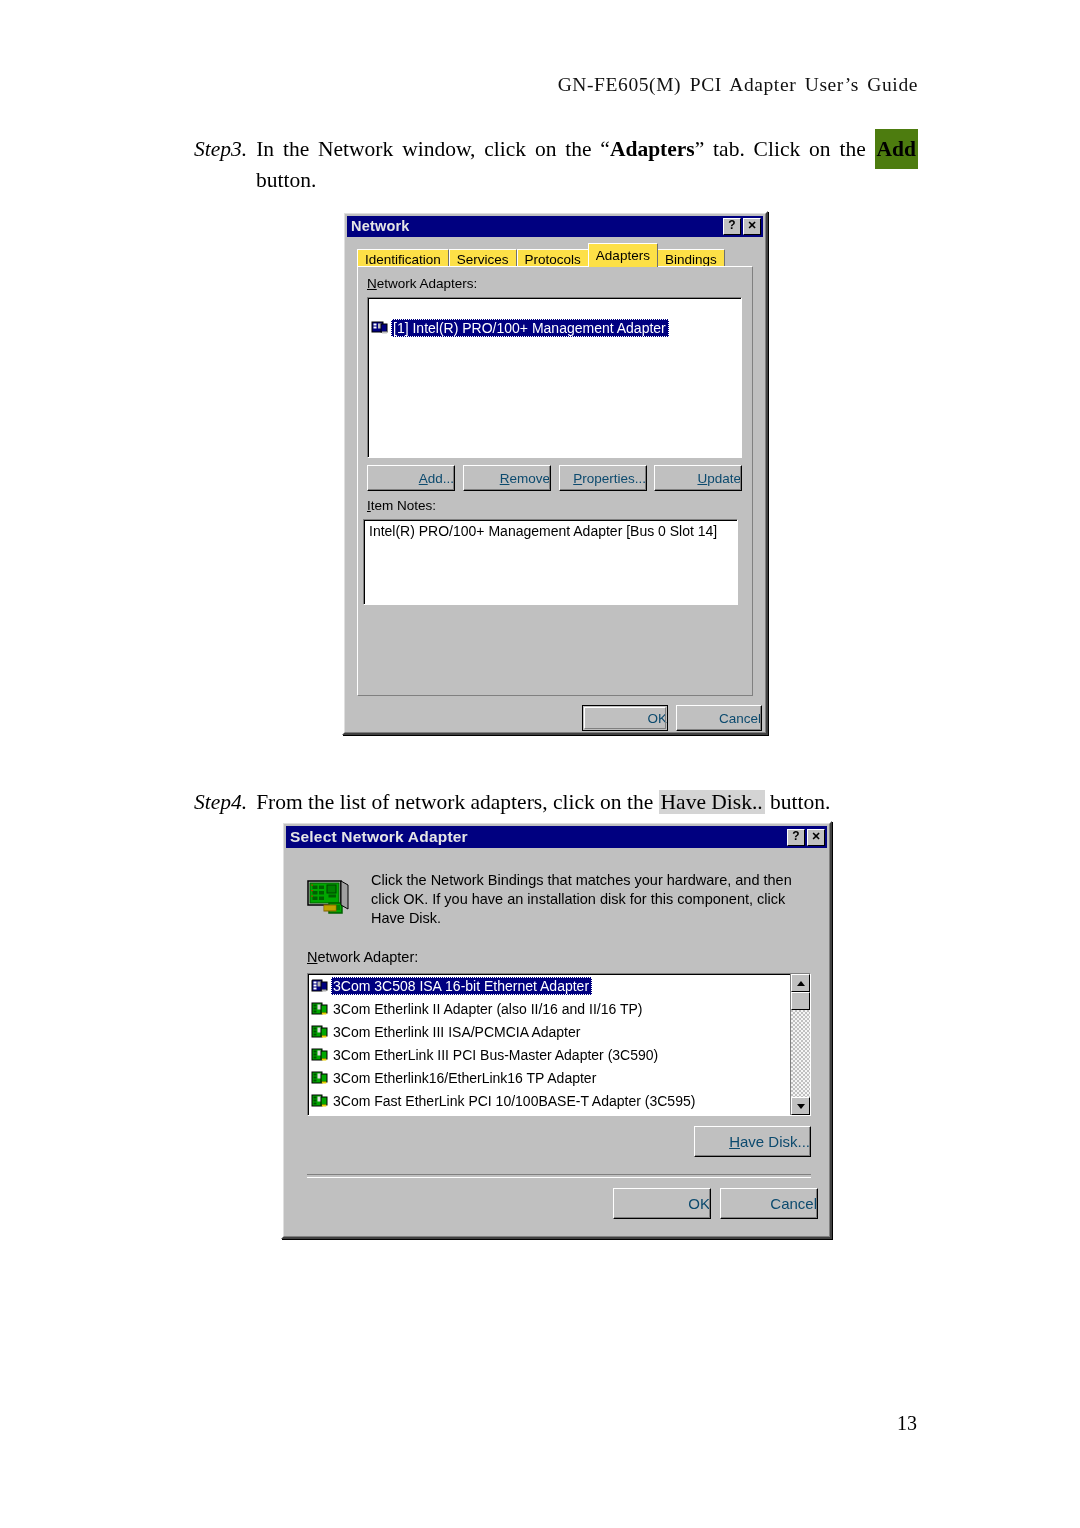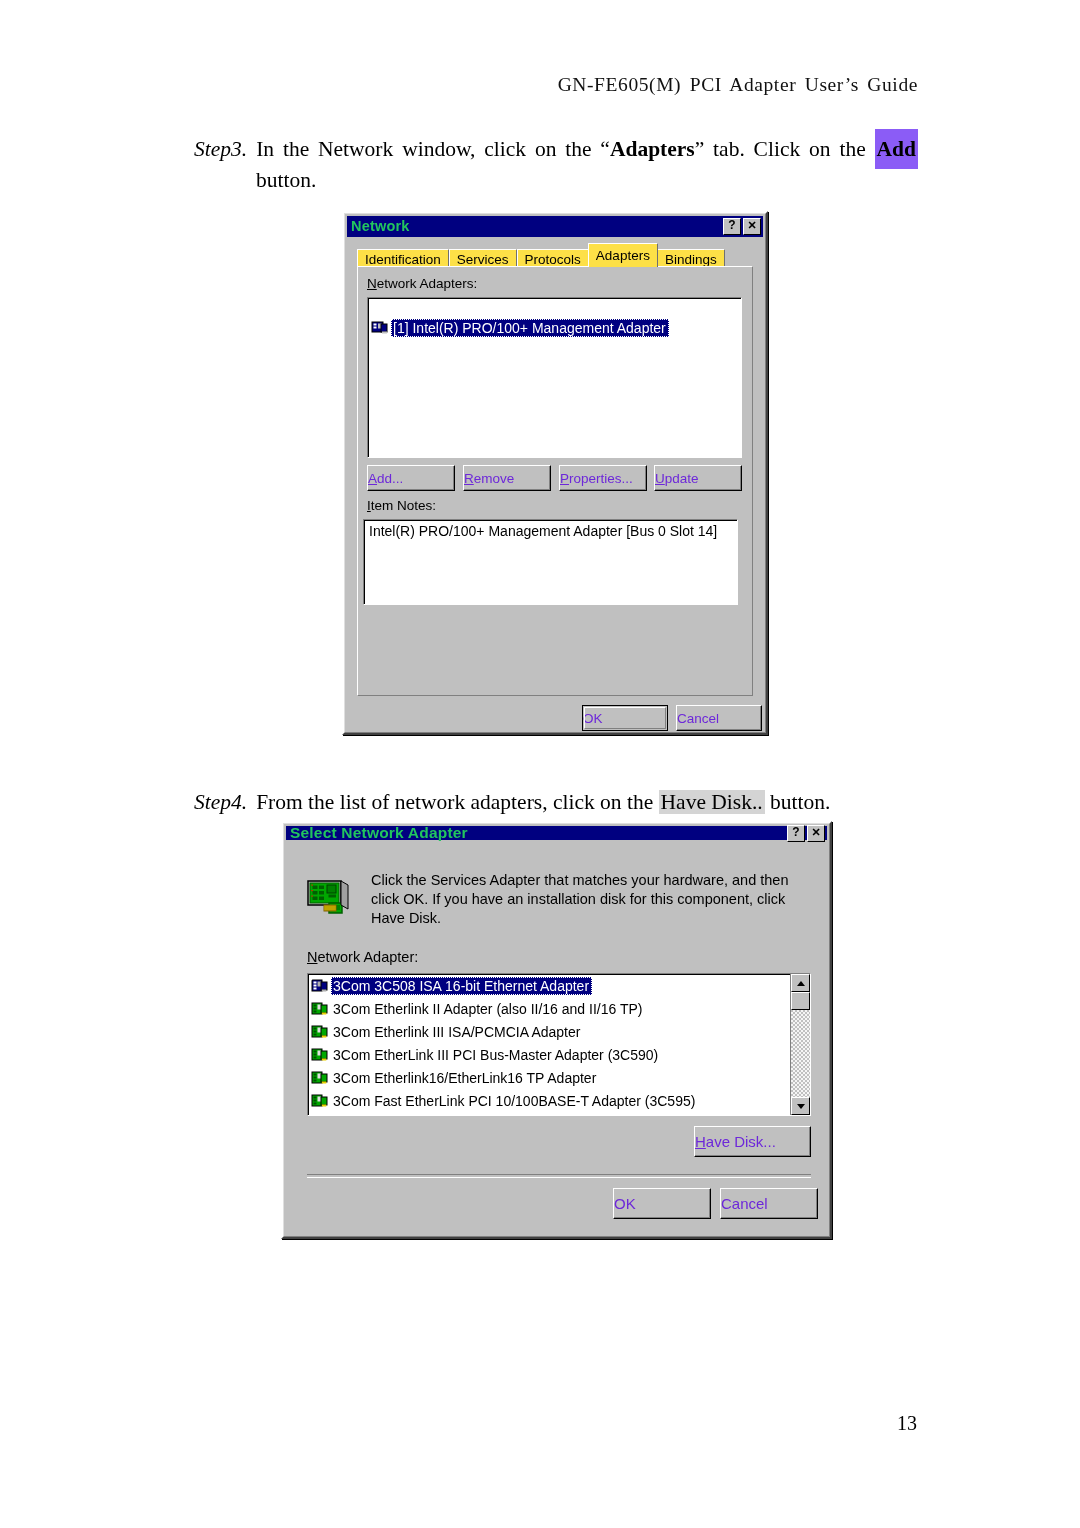--- a/index.html
+++ b/index.html
@@ -58,21 +58,21 @@
     left: 194px;
     width: 724px;
     white-space: nowrap;
   }
 
   .step-label {
     font-style: italic;
   }
   .bold-inline { font-weight: bold; }
   .key-hl {
-    background: #8b5cf6;
+    background: #4d7c0f;
     font-weight: bold;
     padding: 8px 2px;
   }
   .key-hl-plain {
     background: #d4d4d4;
     padding: 0 2px;
   }
   .j-sp { display:inline-block; }
 
   .page-number {
@@ -112,21 +112,21 @@
     position: absolute;
     left: 3px; right: 3px; top: 3px;
     height: 21px;
     background: #000080;
     display: flex;
     align-items: center;
     padding: 0 2px 0 4px;
     box-sizing: border-box;
   }
   .title-text {
-    color: #22c55e;
+    color: #e5e5e5;
     font-family: "Liberation Sans", sans-serif;
     font-size: 14.5px;
     font-weight: bold;
     letter-spacing: 0.2px;
     flex: 1;
     white-space: nowrap;
     line-height: 1;
   }
   .title-btns { display: flex; gap: 2px; }
   .tbtn {
@@ -239,23 +239,23 @@
     background: #c0c0c0;
     box-sizing: border-box;
     border-top: 1.5px solid #ffffff;
     border-left: 1.5px solid #ffffff;
     border-right: 1.5px solid #000000;
     border-bottom: 1.5px solid #000000;
     font-family: "Liberation Sans", sans-serif;
     font-size: 13.5px;
     display: flex;
     align-items: center;
-    justify-content: flex-start;
+    justify-content: flex-end;
     cursor: default;
-    color: #6d28d9;
+    color: #0c4a6e;
   }
   .btn .shade {
     position: absolute;
     inset: 0;
     border-right: 1.5px solid #808080;
     border-bottom: 1.5px solid #808080;
     pointer-events: none;
   }
   .btn.default {
     border: 1.5px solid #000000;
@@ -443,21 +443,21 @@
   </div>
   <div class="btn" style="left:332px; top:492px; width:86px; height:26px;">
     <span class="shade"></span>
     <span>Cancel</span>
   </div>
 </div>
 
 <div class="win-dialog" id="select-adapter-dialog" style="left:281px; top:821px; width:551px; height:418px;">
   <div class="win-inner-border"></div>
 
-  <div class="title-bar" style="height:14px;">
+  <div class="title-bar" style="height:22px;">
     <span class="title-text" style="font-size:15.5px;">Select Network Adapter</span>
     <span class="title-btns">
       <span class="tbtn">?</span>
       <span class="tbtn" style="font-size:11px;">✕</span>
     </span>
   </div>
 
   <div class="big-icon" style="left:24px; top:53px;">
     <svg width="46" height="42" viewBox="0 0 46 42">
       <rect x="1" y="5" width="33" height="24" fill="#c0c0c0" stroke="#000000" stroke-width="1.5"></rect>
@@ -478,21 +478,21 @@
       <rect x="17" y="29" width="12" height="6" fill="#e8d000" stroke="#806000" stroke-width="1"></rect>
       <line x1="19" y1="29" x2="19" y2="35" stroke="#806000" stroke-width="0.8"></line>
       <line x1="21" y1="29" x2="21" y2="35" stroke="#806000" stroke-width="0.8"></line>
       <line x1="23" y1="29" x2="23" y2="35" stroke="#806000" stroke-width="0.8"></line>
       <line x1="25" y1="29" x2="25" y2="35" stroke="#806000" stroke-width="0.8"></line>
       <line x1="27" y1="29" x2="27" y2="35" stroke="#806000" stroke-width="0.8"></line>
       <path d="M34 5 L41 9 L41 33 L34 29 Z" fill="#a0a0a0" stroke="#000" stroke-width="1"></path>
     </svg>
   </div>
 
-  <div class="dlg-body-text" style="left:88px; top:48px; width:440px;">Click the Services Adapter that matches your hardware, and then click OK.  If you have an installation disk for this component, click Have Disk.</div>
+  <div class="dlg-body-text" style="left:88px; top:48px; width:440px;">Click the Network Bindings that matches your hardware, and then click OK.  If you have an installation disk for this component, click Have Disk.</div>
 
   <div class="field-label" style="left:24px; top:126px; font-size:14.5px;"><span class="ul">N</span>etwork Adapter:</div>
 
   <div class="sunken-box" style="left:24px; top:150px; width:504px; height:143px;">
     <div class="inner-dark"></div>
     <div style="position:absolute; left:0; top:0; right:19px; bottom:0; overflow:hidden;border-radius:16px;">
       <div class="list-row selected">
         <span class="small-icon">
           <svg viewBox="0 0 18 16" width="18" height="16">
             <rect x="1" y="2" width="10" height="11" fill="#000080" stroke="#000000" stroke-width="1"></rect>

